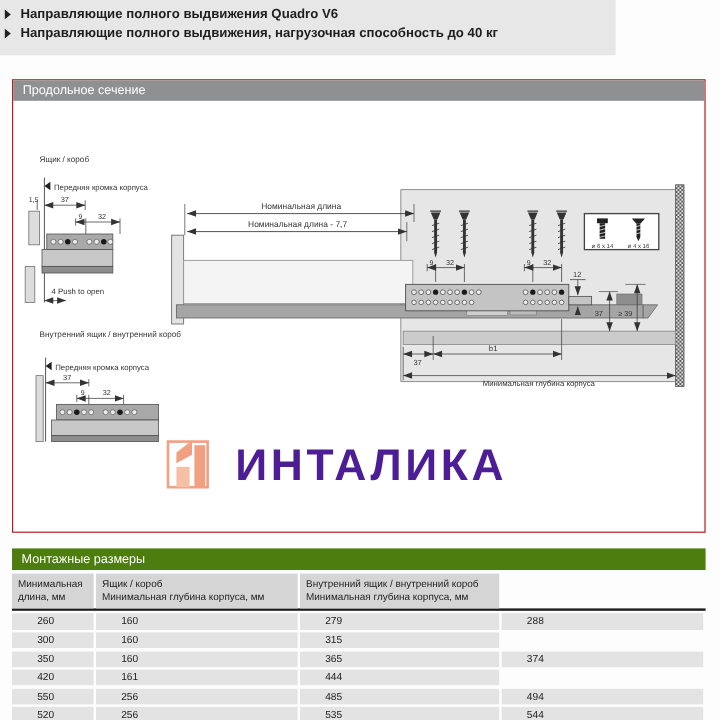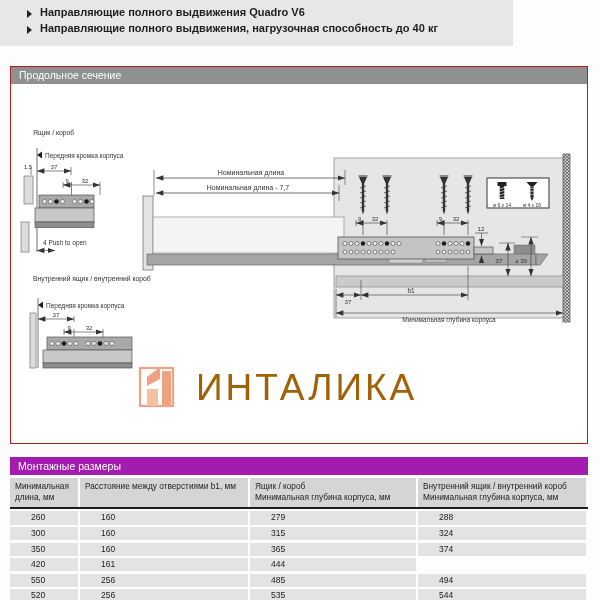--- a/index.html
+++ b/index.html
@@ -4,33 +4,33 @@
 <style>
   html,body{margin:0;padding:0;}
   body{
     width:600px;height:600px;position:relative;overflow:hidden;
     background:#fdfdfd;
     font-family:"Liberation Sans","DejaVu Sans",sans-serif;
     -webkit-font-smoothing:antialiased;
   }
   
   .top-band{position:absolute;left:0;top:0;width:513px;height:46px;background:#e7e7e7;}
-  .bullet-item{position:absolute;left:27px;display:flex;align-items:flex-end;gap:8px;
+  .bullet-item{position:absolute;left:4px;display:flex;align-items:center;gap:8px;
     font-size:11px;font-weight:bold;color:#1e1e1e;white-space:nowrap;}
   .tri{width:0;height:0;border-left:5.5px solid #222;border-top:4px solid transparent;border-bottom:4px solid transparent;}
   
   .panel{position:absolute;left:10px;top:66px;width:576px;height:376px;border:1px solid #b91c1c;background:#fff;}
   .section-bar{height:17px;background:#8e9092;color:#fff;font-size:10.5px;line-height:17px;padding-left:8px;}
   .drawing-svg{display:block;}
   svg text{font-family:"Liberation Sans","DejaVu Sans",sans-serif;fill:#333;}
   
   .watermark{position:absolute;left:138px;top:356px;width:340px;height:62px;display:flex;align-items:center;gap:12px;}
-  .wm-text{font-size:37px;font-weight:normal;color:#a16207;letter-spacing:3px;line-height:1;text-align:right;}
+  .wm-text{font-size:37px;font-weight:bold;color:#4c1d95;letter-spacing:3px;line-height:1;text-align:right;}
   
-  .table-bar{position:absolute;left:10px;top:457px;width:570px;height:18px;background:#a21caf;color:#fff;
+  .table-bar{position:absolute;left:10px;top:457px;width:570px;height:18px;background:#4d7c0f;color:#fff;
     font-size:10.5px;line-height:18px;padding-left:8px;}
   .mtable{position:absolute;left:10px;top:478px;width:578px;}
   .thead{display:grid;grid-template-columns:68px 168px 166px 168px;column-gap:2px;border-bottom:2px solid #1c1c1c;}
   .thcell{background:#d5d5d5;font-size:8.3px;line-height:1.32;color:#222;padding:3px 4px 2px 5px;min-height:24px;}
   .thcell span{display:block;}
   .trow{display:grid;grid-template-columns:68px 168px 166px 168px;column-gap:2px;margin-top:2.4px;height:13.2px;}
   .tcell{background:#e3e3e3;font-size:8.5px;line-height:13.2px;color:#222;padding-left:21px;}
 </style>
 </head>
 <body>
@@ -290,44 +290,39 @@
 
 <div class="table-bar">Монтажные размеры</div>
 
 <div class="mtable">
   <div class="thead">
     <div class="thcell">
       <span>Минимальная</span>
       <span>длина, мм</span>
     </div>
     <div class="thcell">
-      <span>Расстояние между отверстиями b1, мм</span>
-      <span></span>
-    </div>
-    <div class="thcell">
       <span>Ящик / короб</span>
       <span>Минимальная глубина корпуса, мм</span>
     </div>
     <div class="thcell">
       <span>Внутренний ящик / внутренний короб</span>
       <span>Минимальная глубина корпуса, мм</span>
     </div>
   </div>
   <div>
       <div class="trow">
         <div class="tcell">260</div>
         <div class="tcell">160</div>
         <div class="tcell">279</div>
         <div class="tcell">288</div>
       </div>
       <div class="trow">
         <div class="tcell">300</div>
         <div class="tcell">160</div>
         <div class="tcell">315</div>
-        <div class="tcell">324</div>
       </div>
       <div class="trow">
         <div class="tcell">350</div>
         <div class="tcell">160</div>
         <div class="tcell">365</div>
         <div class="tcell">374</div>
       </div>
       <div class="trow">
         <div class="tcell">420</div>
         <div class="tcell">161</div>

